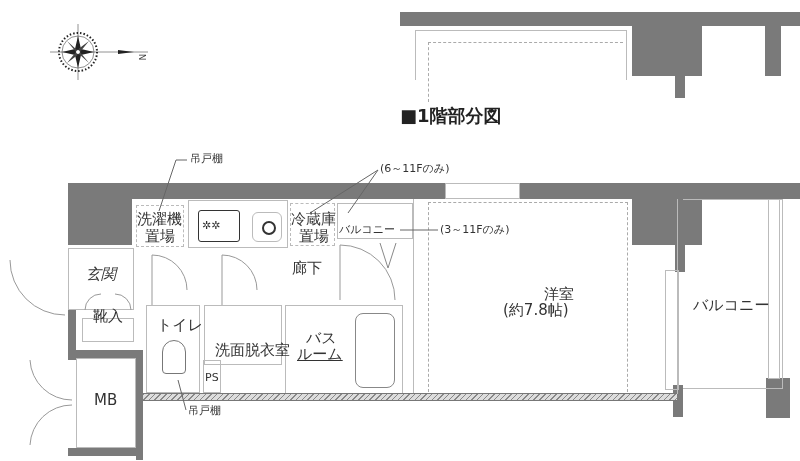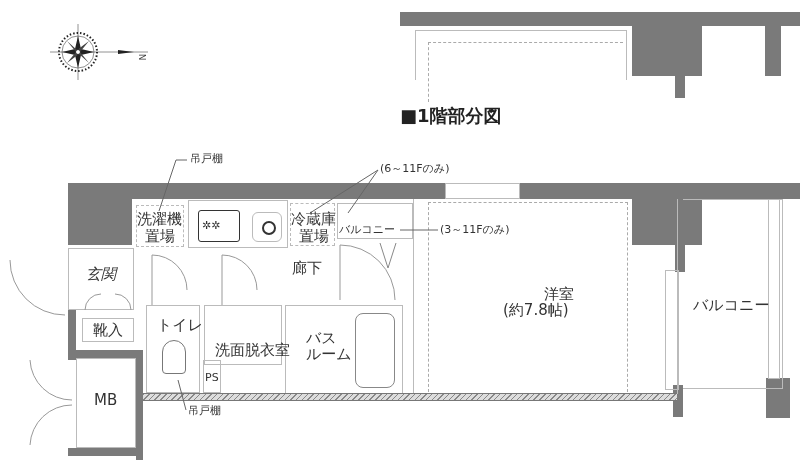--- a/index.html
+++ b/index.html
@@ -102,23 +102,23 @@
 <div class="lbl small" style="left:190px;top:153px;">吊戸棚</div>
 <div class="lbl small" style="left:380px;top:163px;">(6～11Fのみ)</div>
 <div class="lbl small" style="left:440px;top:224px;">(3～11Fのみ)</div>
 <div class="lbl" style="left:137px;top:211px;">洗濯機</div>
 <div class="lbl" style="left:145px;top:228px;">置場</div>
 <div class="lbl" style="left:291px;top:211px;">冷蔵庫</div>
 <div class="lbl" style="left:299px;top:228px;">置場</div>
 <div class="lbl small" style="left:339px;top:224px;">バルコニー</div>
 <div class="lbl" style="left:292px;top:260px;">廊下</div>
 <div class="lbl" style="left:86px;top:266px;font-style:italic;">玄関</div>
-<div class="lbl" style="left:93px;top:322px;">靴入</div>
+<div class="lbl" style="left:93px;top:308px;">靴入</div>
 <div class="lbl" style="left:94px;top:392px;">MB</div>
 <div class="lbl" style="left:157px;top:317px;">トイレ</div>
 <div class="lbl" style="left:206px;top:342px;padding-left:9px;">洗面脱衣室</div>
 <div class="lbl small" style="left:205px;top:372px;">PS</div>
 <div class="lbl" style="left:306px;top:330px;">バス</div>
-<div class="lbl" style="left:306px;top:346px;">ルーム</div>
+<div class="lbl" style="left:297px;top:346px;text-decoration:underline;">ルーム</div>
 <div class="lbl" style="left:544px;top:286px;">洋室</div>
 <div class="lbl" style="left:503px;top:302px;">(約7.8帖)</div>
 <div class="lbl" style="left:693px;top:297px;font-family:Liberation Serif, serif;">バルコニー</div>
 <div class="lbl small" style="left:188px;top:405px;">吊戸棚</div>
 
 </body></html>

